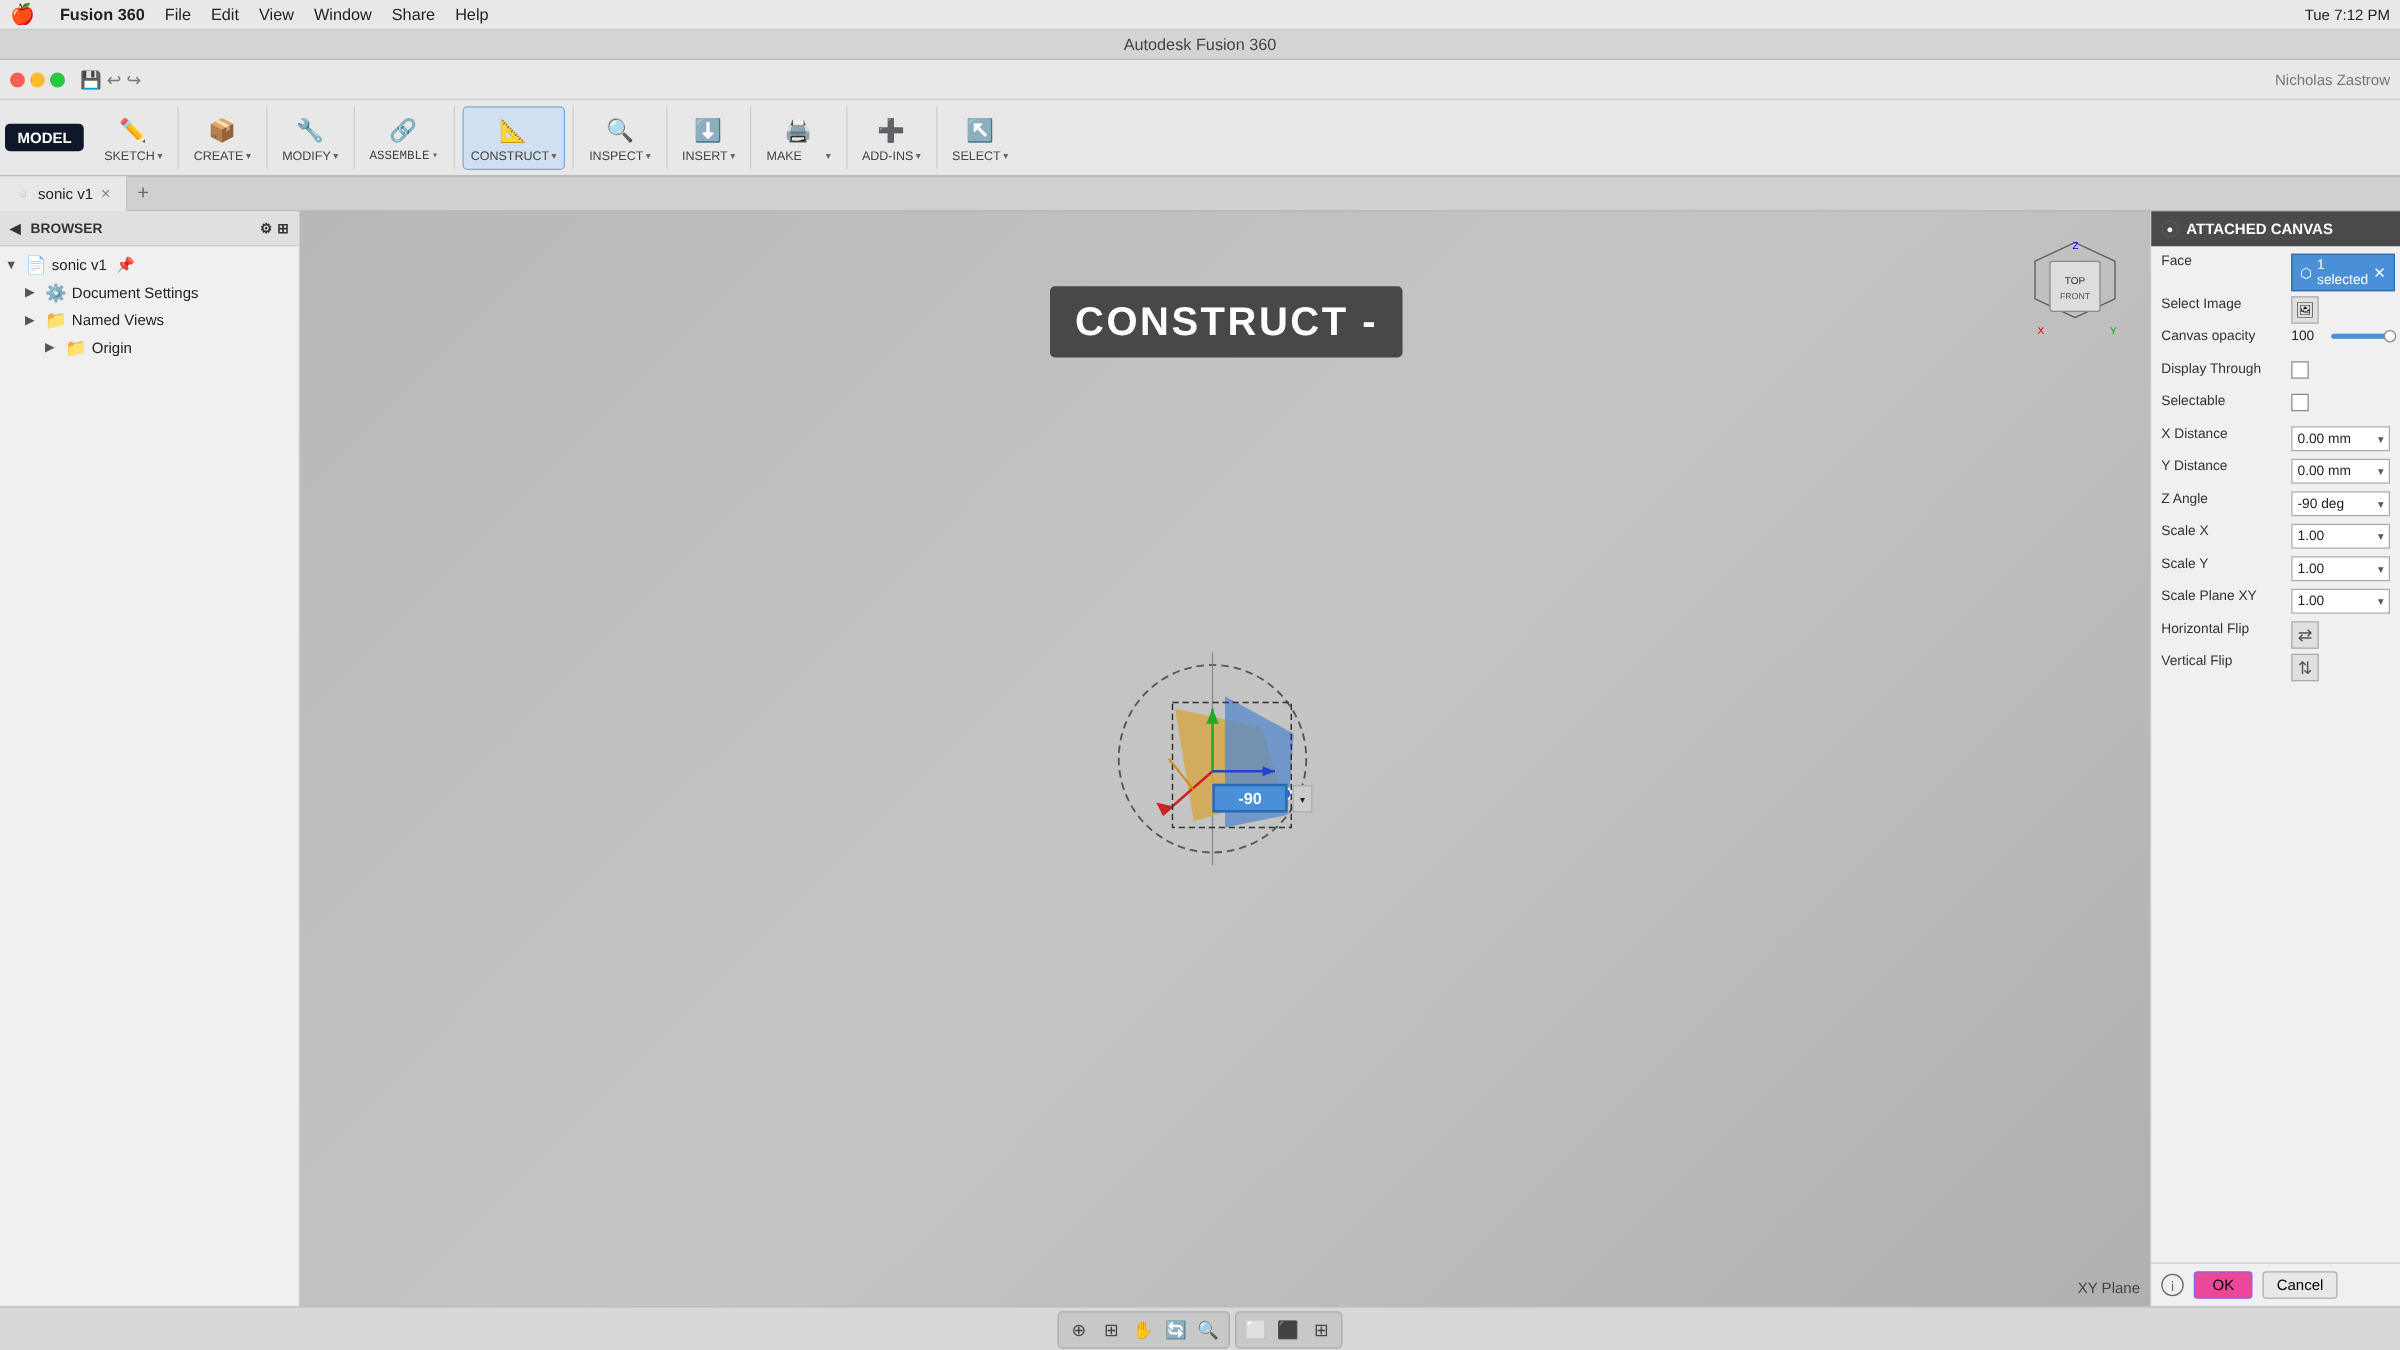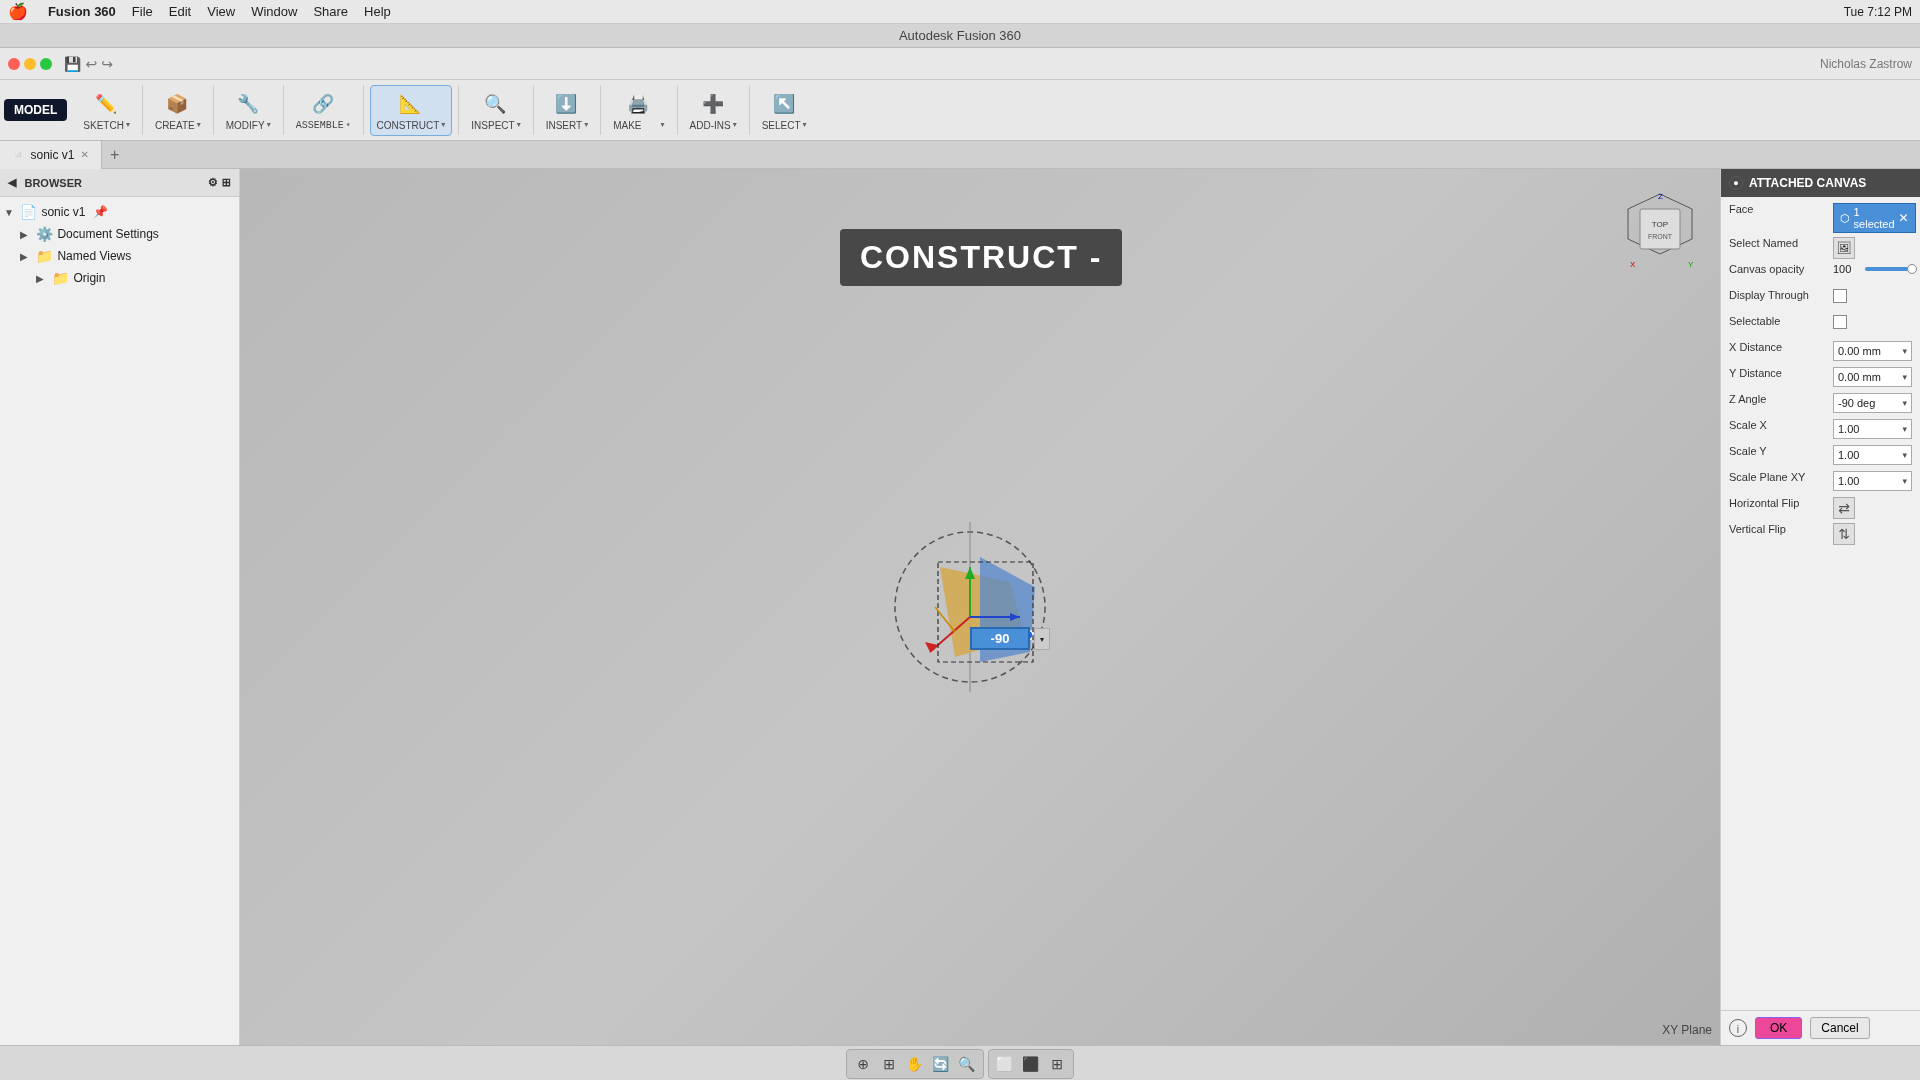--- a/index.html
+++ b/index.html
@@ -754,21 +754,21 @@
       <div class="panel-row">
         <span class="panel-label">Face</span>
         <div class="panel-select-box">
           <span style="font-size:11px;">⬡</span>
           <span>1 selected</span>
           <button class="x-btn">✕</button>
         </div>
       </div>
 
       <div class="panel-row">
-        <span class="panel-label">Select Named</span>
+        <span class="panel-label">Select Image</span>
         <div class="panel-image-btn">🖼</div>
       </div>
 
       <div class="panel-row">
         <span class="panel-label">Canvas opacity</span>
         <div class="opacity-slider-row">
           <span class="opacity-value">100</span>
           <div class="slider-track">
             <div class="slider-fill" style="width:100%;"></div>
             <div class="slider-thumb" style="right:-5px;"></div>

